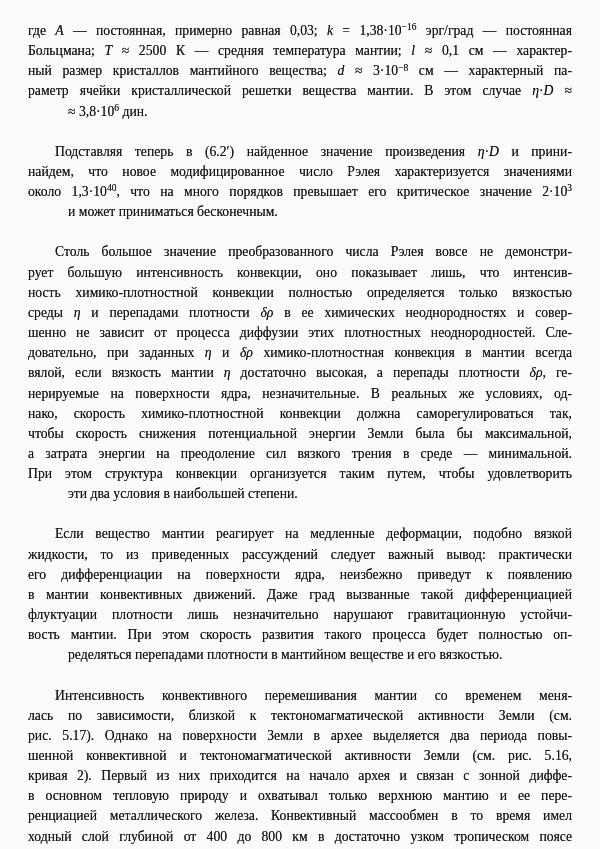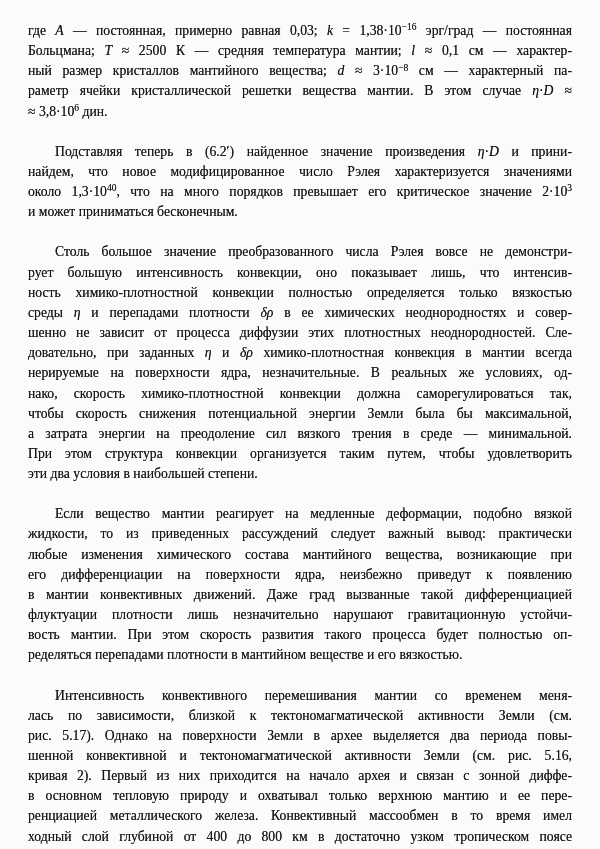--- a/index.html
+++ b/index.html
@@ -18,21 +18,21 @@
     text-shadow:0 0 .35px rgba(0,0,0,.65);
   }
   .para{margin:0;padding:0;}
   .line{
     line-height:20.15px;
     text-align:justify;
     text-align-last:justify;
     text-justify:inter-word;
     white-space:normal;
   }
-  .line.end{text-align-last:left;}
+  .line.end{text-align-last:left;margin-left:40px;}
   .para.indent .line.first{text-indent:27px;margin-top:20px;}
   .i{font-style:italic;}
   .sup{
     font-size:9.5px;
     line-height:0;
     position:relative;
     top:-4.8px;
   }
 </style>
 </head>
@@ -52,31 +52,31 @@
       <div class="line">около 1,3·10<span class="sup">40</span>, что на много порядков превышает его критическое значение 2·10<span class="sup">3</span></div>
       <div class="line end">и может приниматься бесконечным.</div>
     </div>
   <div class="para indent">
       <div class="line first">Столь большое значение преобразованного числа Рэлея вовсе не демонстри-</div>
       <div class="line">рует большую интенсивность конвекции, оно показывает лишь, что интенсив-</div>
       <div class="line">ность химико-плотностной конвекции полностью определяется только вязкостью</div>
       <div class="line">среды <span class="i">η</span> и перепадами плотности <span class="i">δρ</span> в ее химических неоднородностях и совер-</div>
       <div class="line">шенно не зависит от процесса диффузии этих плотностных неоднородностей. Сле-</div>
       <div class="line">довательно, при заданных <span class="i">η</span> и <span class="i">δρ</span> химико-плотностная конвекция в мантии всегда</div>
+      <div class="line">вялой, если вязкость мантии <span class="i">η</span> достаточно высокая, а перепады плотности <span class="i">δρ</span>, ге-</div>
       <div class="line">нерируемые на поверхности ядра, незначительные. В реальных же условиях, од-</div>
       <div class="line">нако, скорость химико-плотностной конвекции должна саморегулироваться так,</div>
       <div class="line">чтобы скорость снижения потенциальной энергии Земли была бы максимальной,</div>
       <div class="line">а затрата энергии на преодоление сил вязкого трения в среде — минимальной.</div>
       <div class="line">При этом структура конвекции организуется таким путем, чтобы удовлетворить</div>
       <div class="line end">эти два условия в наибольшей степени.</div>
     </div>
   <div class="para indent">
       <div class="line first">Если вещество мантии реагирует на медленные деформации, подобно вязкой</div>
       <div class="line">жидкости, то из приведенных рассуждений следует важный вывод: практически</div>
-      <div class="line">любые изменения химического состава мантийного вещества, возникающие при</div>
       <div class="line">его дифференциации на поверхности ядра, неизбежно приведут к появлению</div>
       <div class="line">в мантии конвективных движений. Даже град вызванные такой дифференциацией</div>
       <div class="line">флуктуации плотности лишь незначительно нарушают гравитационную устойчи-</div>
       <div class="line">вость мантии. При этом скорость развития такого процесса будет полностью оп-</div>
       <div class="line end">ределяться перепадами плотности в мантийном веществе и его вязкостью.</div>
     </div>
   <div class="para indent">
       <div class="line first">Интенсивность конвективного перемешивания мантии со временем меня-</div>
       <div class="line">лась по зависимости, близкой к тектономагматической активности Земли (см.</div>
       <div class="line">рис. 5.17). Однако на поверхности Земли в архее выделяется два периода повы-</div>

